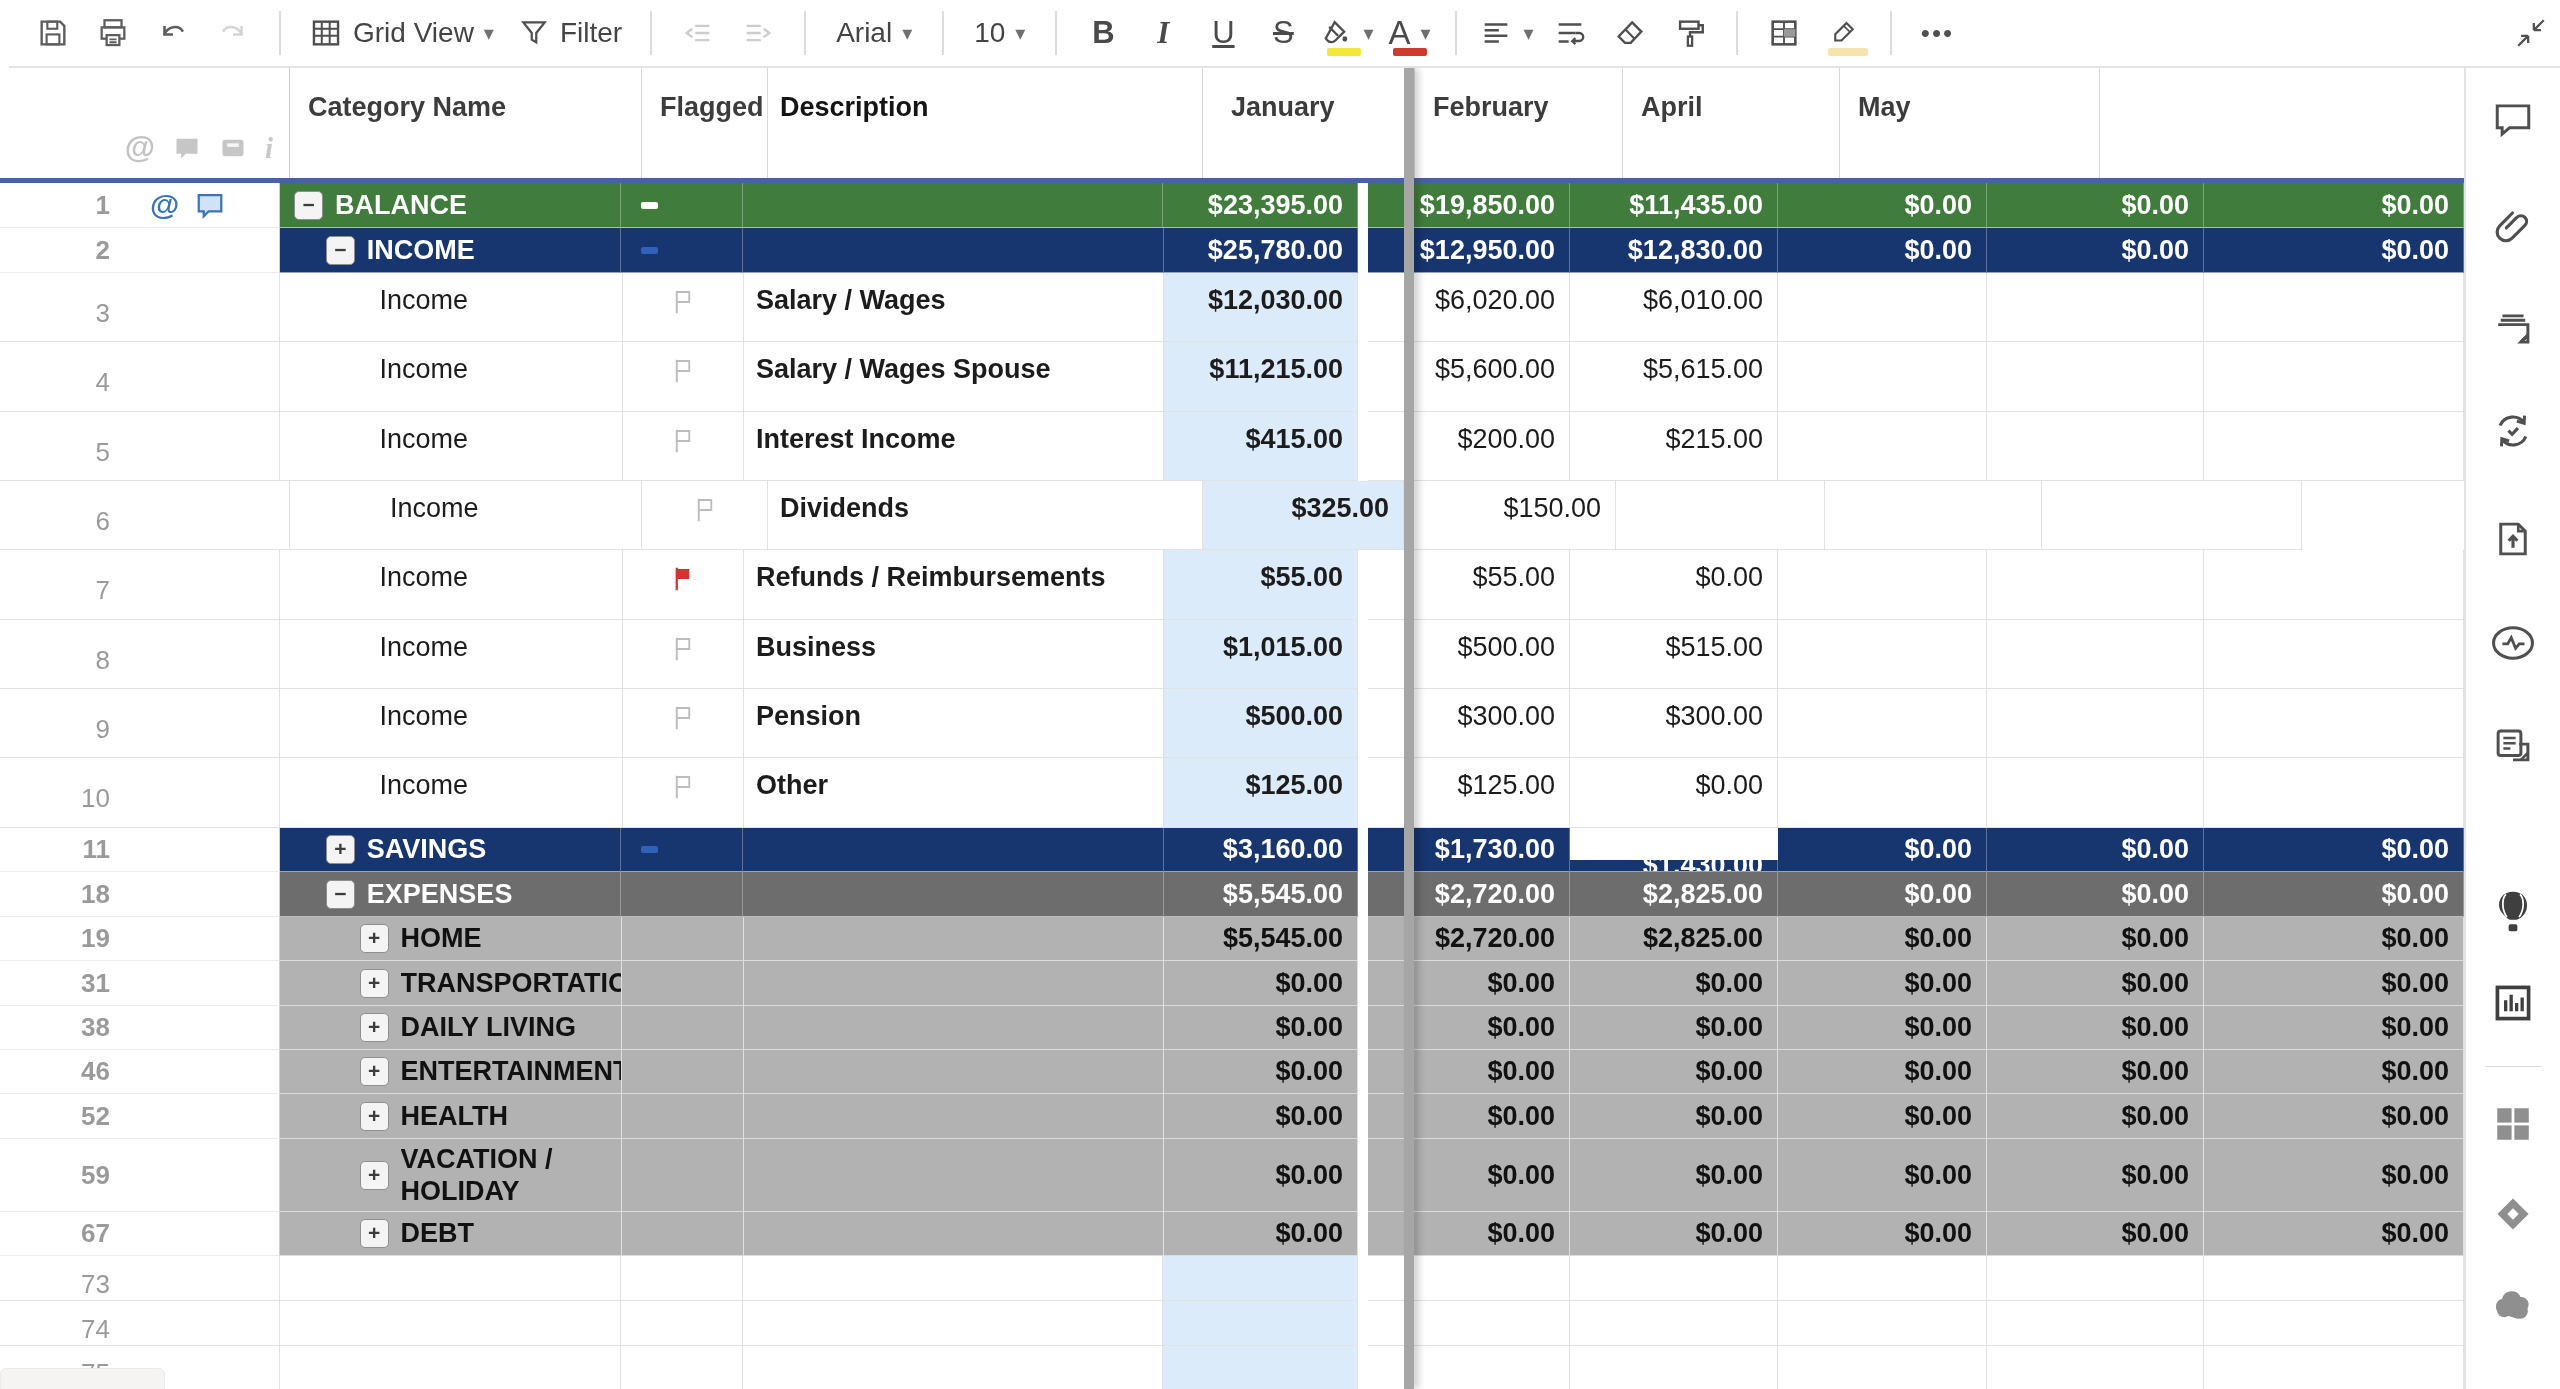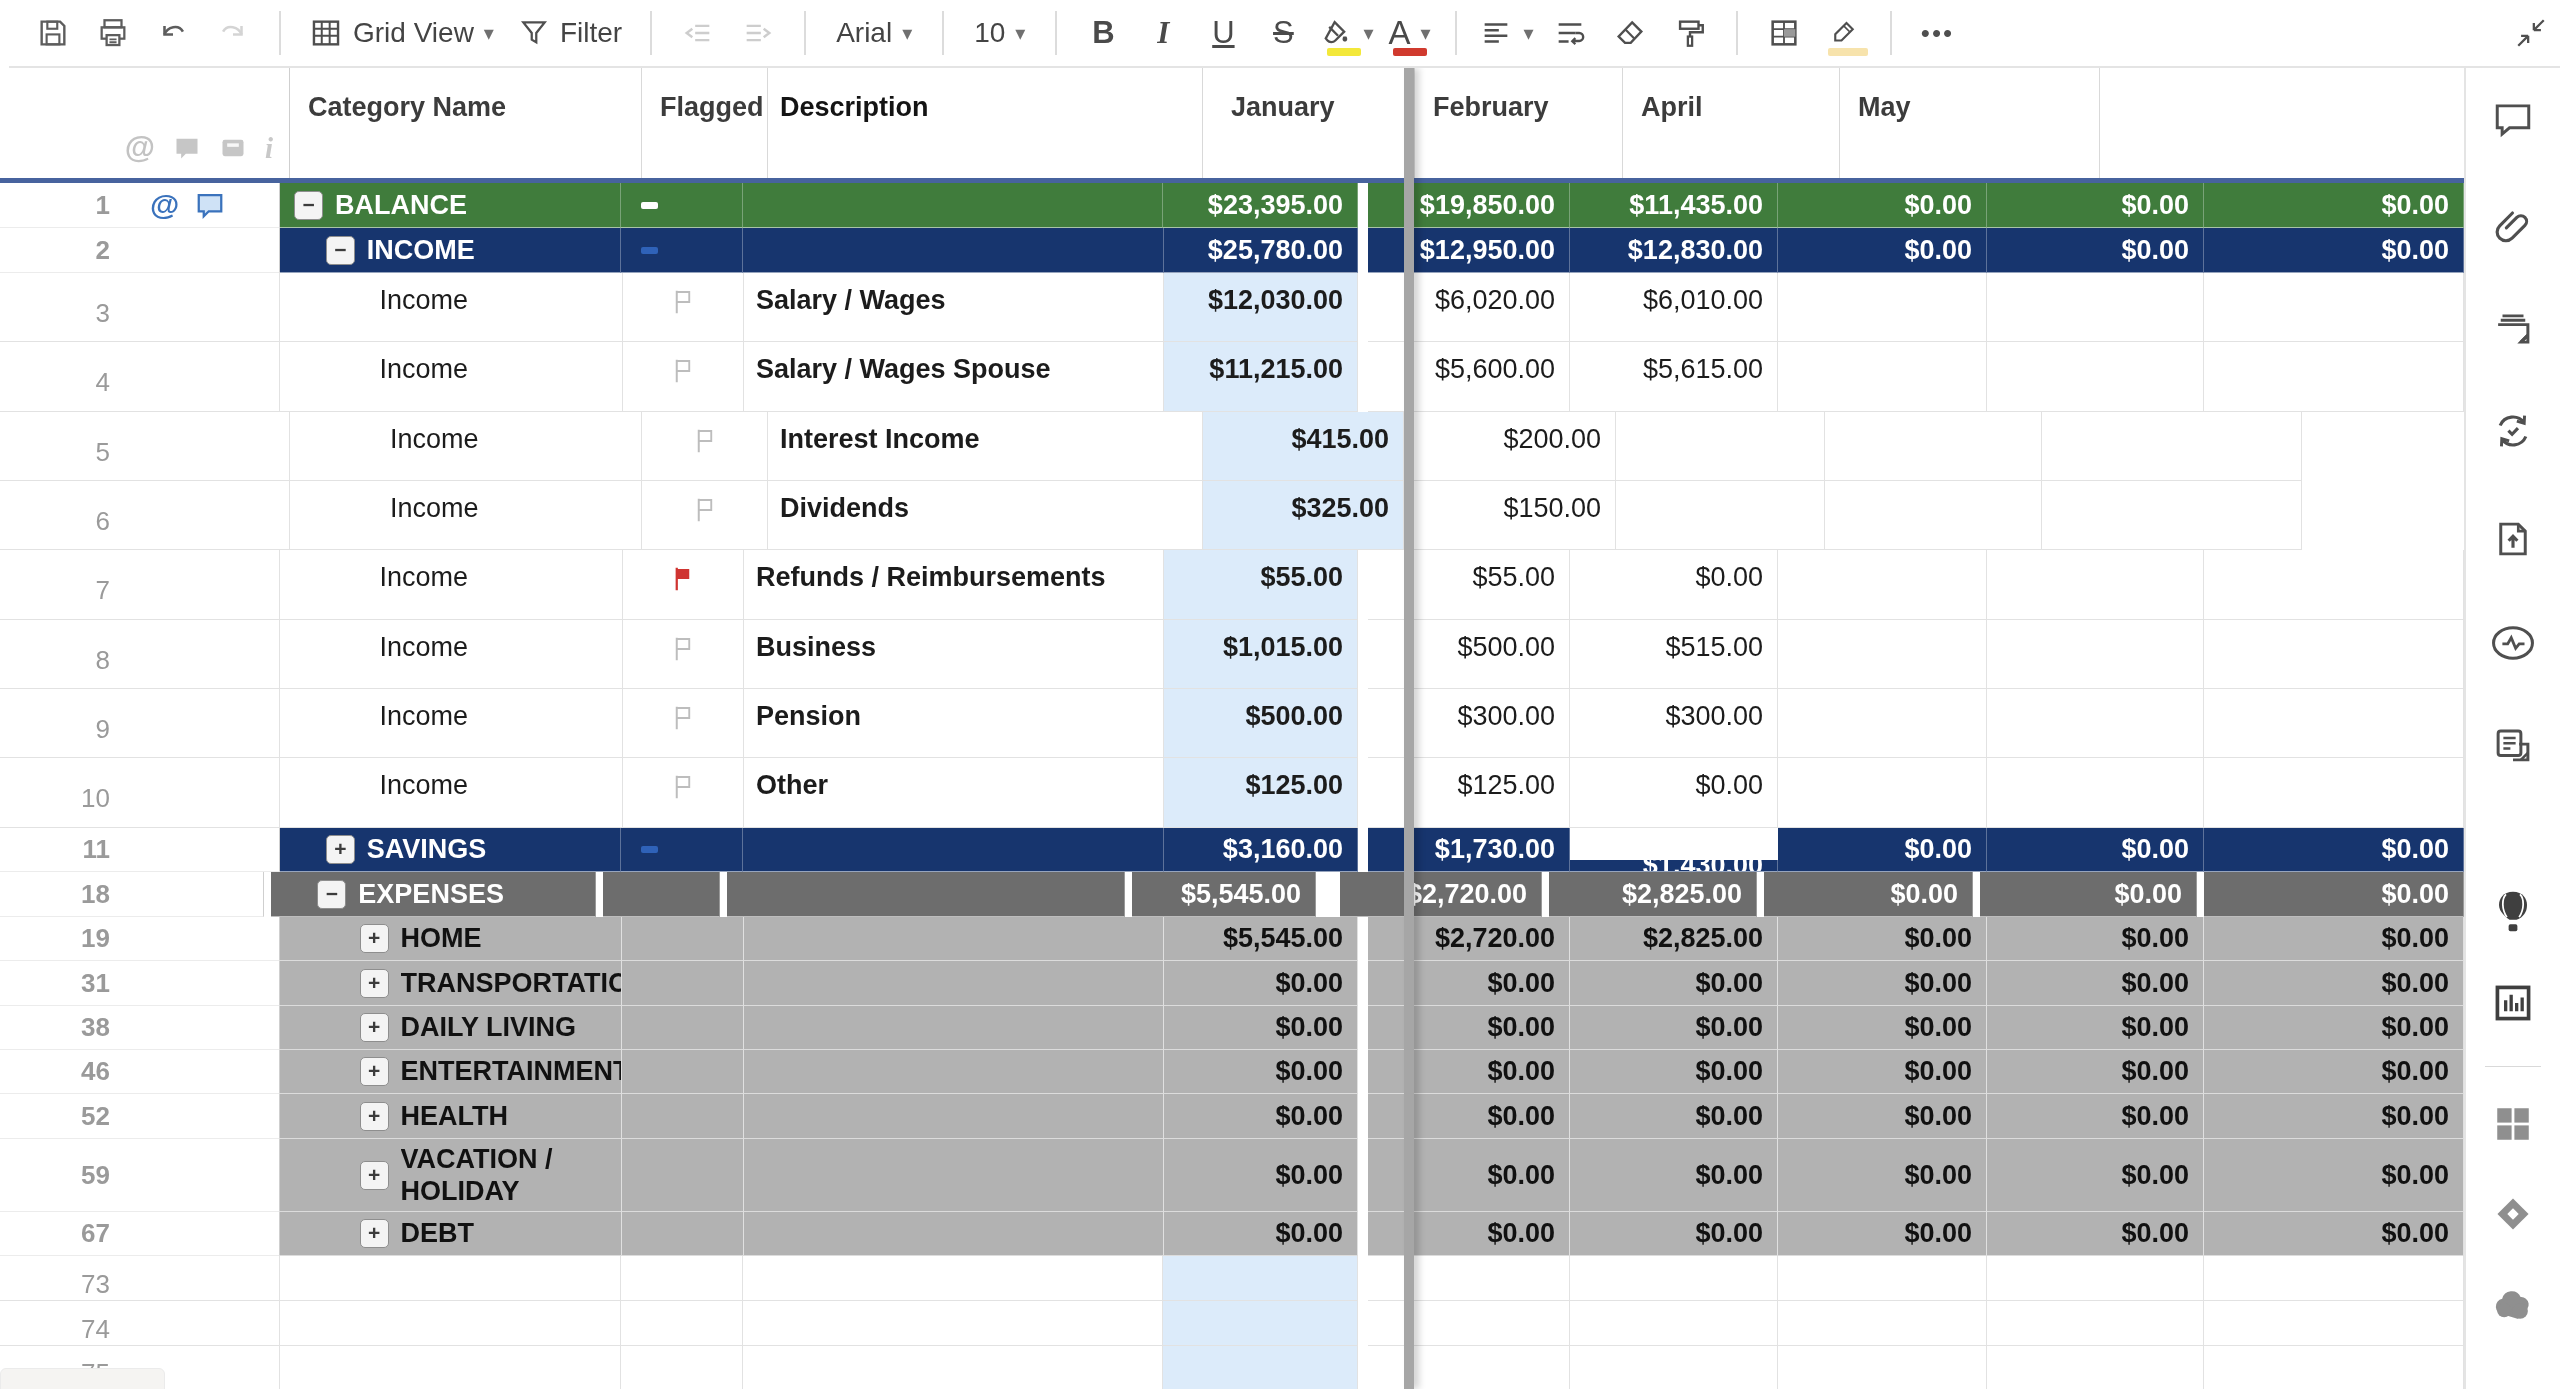--- a/index.html
+++ b/index.html
@@ -352,20 +352,21 @@
         <div class="cell cflag">
           <svg class="flagsvg" width="26" height="30" viewBox="0 0 20 24">
             <path d="M5 3 v18" stroke="#bdbdbd" stroke-width="1.6"></path>
             <path d="M5 4 h10 v8 h-10" fill="none" stroke="#bdbdbd" stroke-width="1.5"></path>
           </svg>
         </div>
         <div class="cell cdesc">Interest Income</div>
         <div class="cell cytd">$415.00</div>
         <div class="cspacer"></div>
         <div class="cell cmonth" style="width:202px;flex:0 0 202px;">$200.00</div>
+        <div class="cell cmonth" style="width:208px;flex:0 0 208px;">$215.00</div>
         <div class="cell cmonth" style="width:209px;flex:0 0 209px;"></div>
         <div class="cell cmonth" style="width:217px;flex:0 0 217px;"></div>
         <div class="cell cmonth" style="width:260px;flex:0 0 260px;"></div>
       </div>
       <div class="row leaf" style="height: 69px;">
         <div class="cell gcell">
           <span class="rownum">6</span>
         </div>
         <div class="cell ccat" style="display:flex;padding-left:100px;">
           <span class="catlabel">Income</span>
@@ -485,21 +486,21 @@
         </div>
         <div class="cell cdesc"></div>
         <div class="cell cytd">$3,160.00</div>
         <div class="cspacer"></div>
         <div class="cell cmonth" style="width:202px;flex:0 0 202px;">$1,730.00</div>
         <div class="cell cmonth" style="width:208px;flex:0 0 208px;margin-top:32px;">$1,430.00</div>
         <div class="cell cmonth" style="width:209px;flex:0 0 209px;">$0.00</div>
         <div class="cell cmonth" style="width:217px;flex:0 0 217px;">$0.00</div>
         <div class="cell cmonth" style="width:260px;flex:0 0 260px;">$0.00</div>
       </div>
-      <div class="row sum theme-dgray" style="height: 45px; gap: 7px;">
+      <div class="row sum theme-dgray" style="height: 45px;">
         <div class="cell gcell">
           <span class="rownum">18</span>
         </div>
         <div class="cell ccat" style="display:flex;padding-left:46px;">
           <span class="expand">−</span>
           <span class="catlabel">EXPENSES</span>
         </div>
         <div class="cell cflag"></div>
         <div class="cell cdesc"></div>
         <div class="cell cytd">$5,545.00</div>

